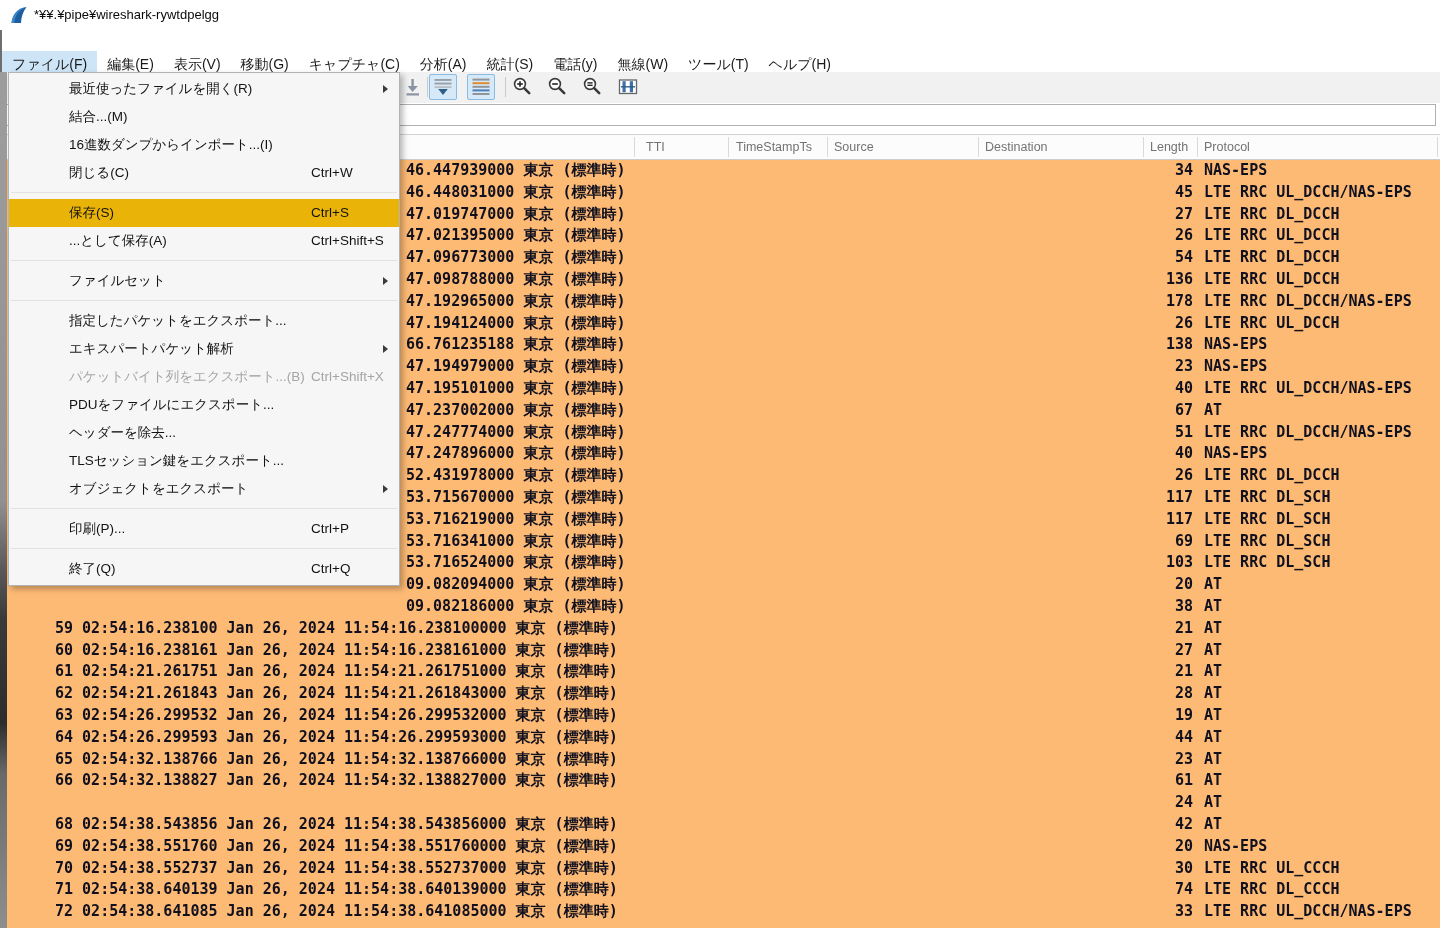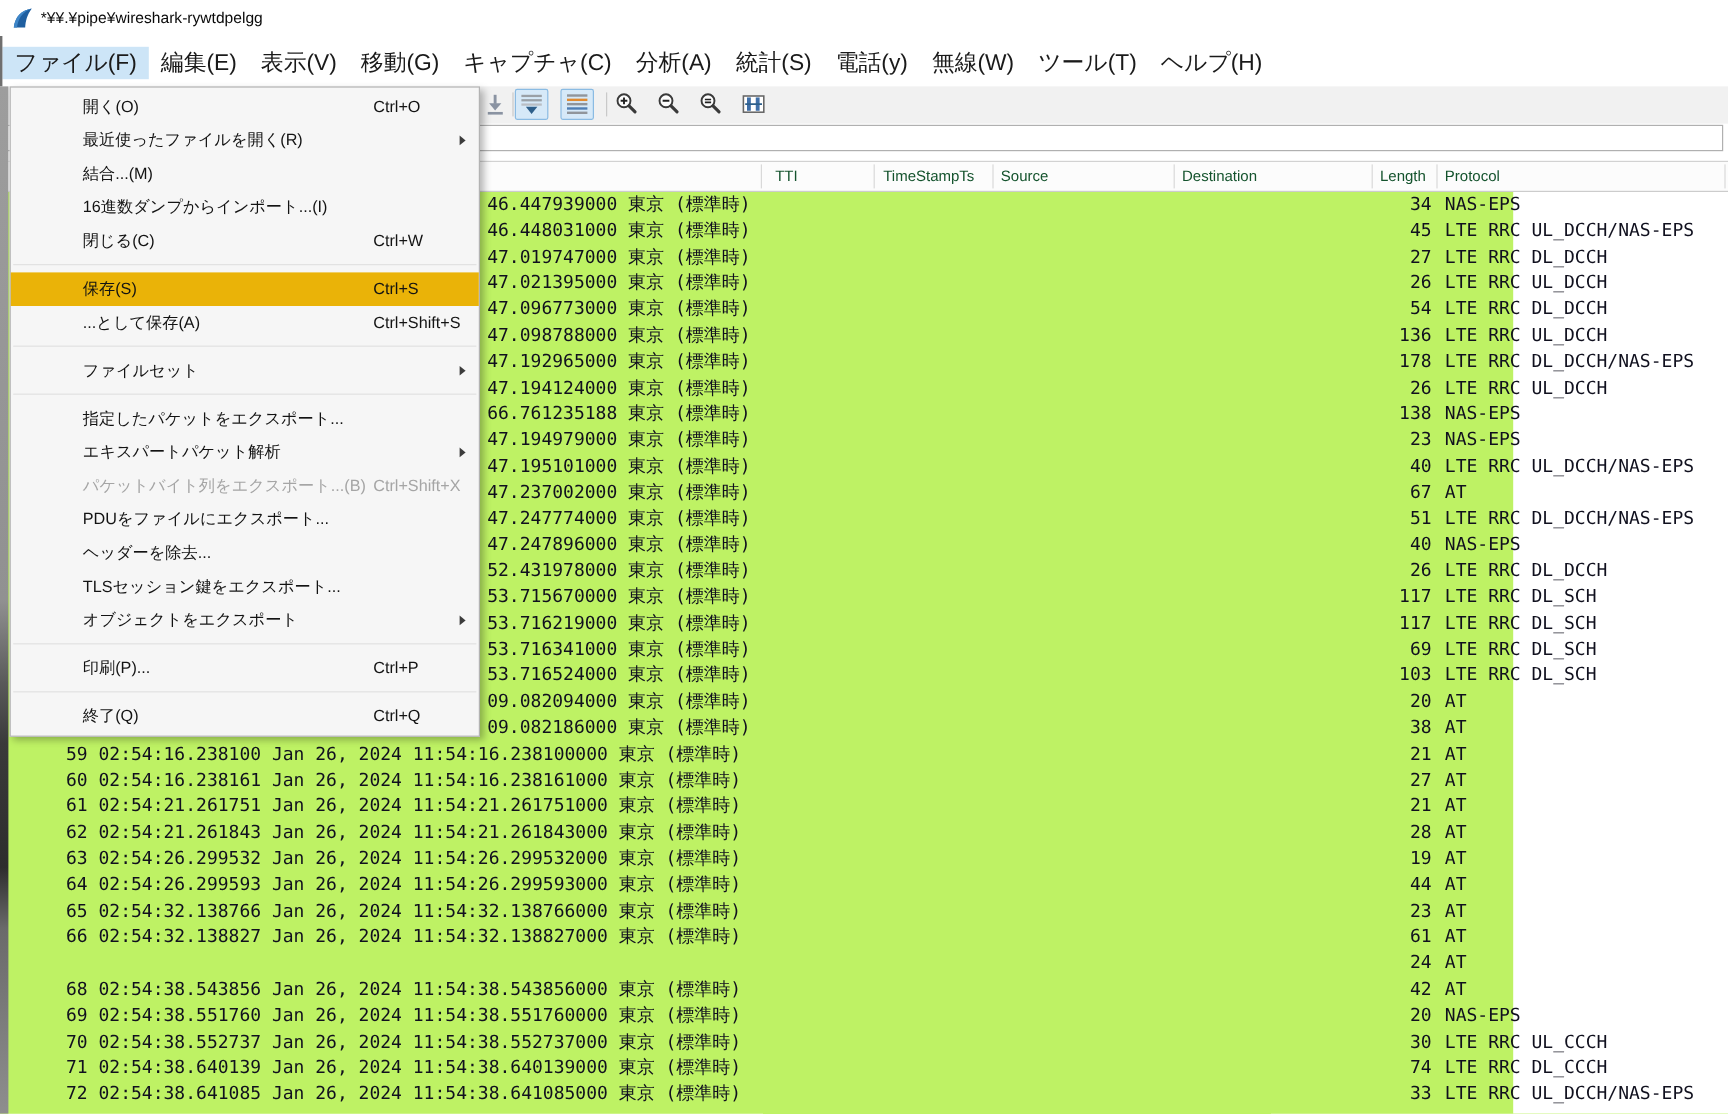--- a/index.html
+++ b/index.html
@@ -7,36 +7,36 @@
     width:1440px;height:928px;overflow:hidden;position:relative;
     background:#ffffff;font-family:"Liberation Sans",sans-serif;
     -webkit-font-smoothing:antialiased;
   }
   
   .titlebar{position:absolute;left:0;top:0;width:1440px;height:30px;background:#ffffff;}
   .app-icon{position:absolute;left:9px;top:5px;width:20px;height:20px;}
   .title-text{position:absolute;left:34px;top:0;height:30px;line-height:30px;font-size:13px;color:#0a0a0a;white-space:pre;}
   
   .menubar{position:absolute;left:0;top:30px;width:1440px;height:42px;background:#ffffff;padding-left:2px;box-sizing:border-box;white-space:nowrap;}
-  .mb-item{display:inline-block;height:27px;line-height:27px;margin-top:9px;padding:0 10px;font-size:19px;color:#1a1a1a;}
+  .mb-item{display:inline-block;height:27px;line-height:27px;margin-top:21px;padding:0 10px;font-size:14px;color:#1a1a1a;}
   .mb-item.active{background:#cde5f7;}
   
   .toolbar{position:absolute;left:0;top:72px;width:1440px;height:31px;background:#f1f1f1;}
   .tbtn{position:absolute;top:2px;width:28px;height:26px;display:flex;align-items:center;justify-content:center;border:1px solid transparent;border-radius:2px;box-sizing:border-box;}
   .tbtn.active{background:#d6e9f8;border-color:#8abbe3;}
   .tsep{position:absolute;top:5px;width:1px;height:20px;background:#c9c9c9;}
   
   .filterbar{position:absolute;left:2px;top:104px;width:1434px;height:22px;background:#ffffff;border:1px solid #b0b0b0;box-sizing:border-box;}
   .filterbar input{position:absolute;left:4px;top:1px;width:1380px;height:18px;border:none;outline:none;font-size:12px;background:transparent;}
   
   .pheader{position:absolute;left:7px;top:134px;width:1433px;height:26px;background:#fcfcfc;border-top:1px solid #d2d2d2;border-bottom:1px solid #cccccc;box-sizing:border-box;}
-  .hcol{position:absolute;top:0;height:24px;line-height:24px;font-size:12.5px;color:#14532d;white-space:pre;}
+  .hcol{position:absolute;top:0;height:24px;line-height:24px;font-size:12.5px;color:#737373;white-space:pre;}
   .hsep{position:absolute;top:2px;width:1px;height:20px;background:#d9d9d9;}
   
-  .rows{position:absolute;left:0;top:160px;width:1261px;height:768px;background:#bef264;}
+  .rows{position:absolute;left:0;top:160px;width:1440px;height:768px;background:#fdba74;font-weight:bold;}
   .prow{position:relative;height:21.8px;font-family:"DejaVu Sans Mono","Liberation Mono",monospace;font-size:15px;line-height:21.8px;color:#10101e;white-space:pre;}
   .cell-main{position:absolute;left:55px;top:0;}
   .cell-frag{position:absolute;left:406px;top:0;}
   .cell-len{position:absolute;left:1090px;top:0;width:103px;text-align:right;}
   .cell-proto{position:absolute;left:1204px;top:0;}
   
   .menu-panel{position:absolute;left:8px;top:72px;width:392px;background:#f6f6f6;border:1px solid #b3b3b3;box-shadow:3px 3px 6px rgba(0,0,0,0.28);padding:2px 0;box-sizing:border-box;z-index:20;}
   .mi{position:relative;height:28px;line-height:28px;font-size:13.5px;color:#131313;}
   .mi.hl{background:#eab308;}
   .mi.dis{color:#a5a5a5;}
@@ -176,24 +176,20 @@
     <div class="prow"><span class="cell-len">24</span><span class="cell-proto">AT</span></div>
     <div class="prow"><span class="cell-main">68 02:54:38.543856 Jan 26, 2024 11:54:38.543856000 東京 (標準時)</span><span class="cell-len">42</span><span class="cell-proto">AT</span></div>
     <div class="prow"><span class="cell-main">69 02:54:38.551760 Jan 26, 2024 11:54:38.551760000 東京 (標準時)</span><span class="cell-len">20</span><span class="cell-proto">NAS-EPS</span></div>
     <div class="prow"><span class="cell-main">70 02:54:38.552737 Jan 26, 2024 11:54:38.552737000 東京 (標準時)</span><span class="cell-len">30</span><span class="cell-proto">LTE RRC UL_CCCH</span></div>
     <div class="prow"><span class="cell-main">71 02:54:38.640139 Jan 26, 2024 11:54:38.640139000 東京 (標準時)</span><span class="cell-len">74</span><span class="cell-proto">LTE RRC DL_CCCH</span></div>
     <div class="prow"><span class="cell-main">72 02:54:38.641085 Jan 26, 2024 11:54:38.641085000 東京 (標準時)</span><span class="cell-len">33</span><span class="cell-proto">LTE RRC UL_DCCH/NAS-EPS</span></div>
   </div>
 
 <div class="menu-panel">
     <div class="mi">
-      <span class="mi-label">開く(O)</span>
-      <span class="mi-shortcut">Ctrl+O</span>
-    </div>
-    <div class="mi">
       <span class="mi-label">最近使ったファイルを開く(R)</span>
       <span class="mi-arrow"></span>
     </div>
     <div class="mi">
       <span class="mi-label">結合...(M)</span>
     </div>
     <div class="mi">
       <span class="mi-label">16進数ダンプからインポート...(I)</span>
     </div>
     <div class="mi">

